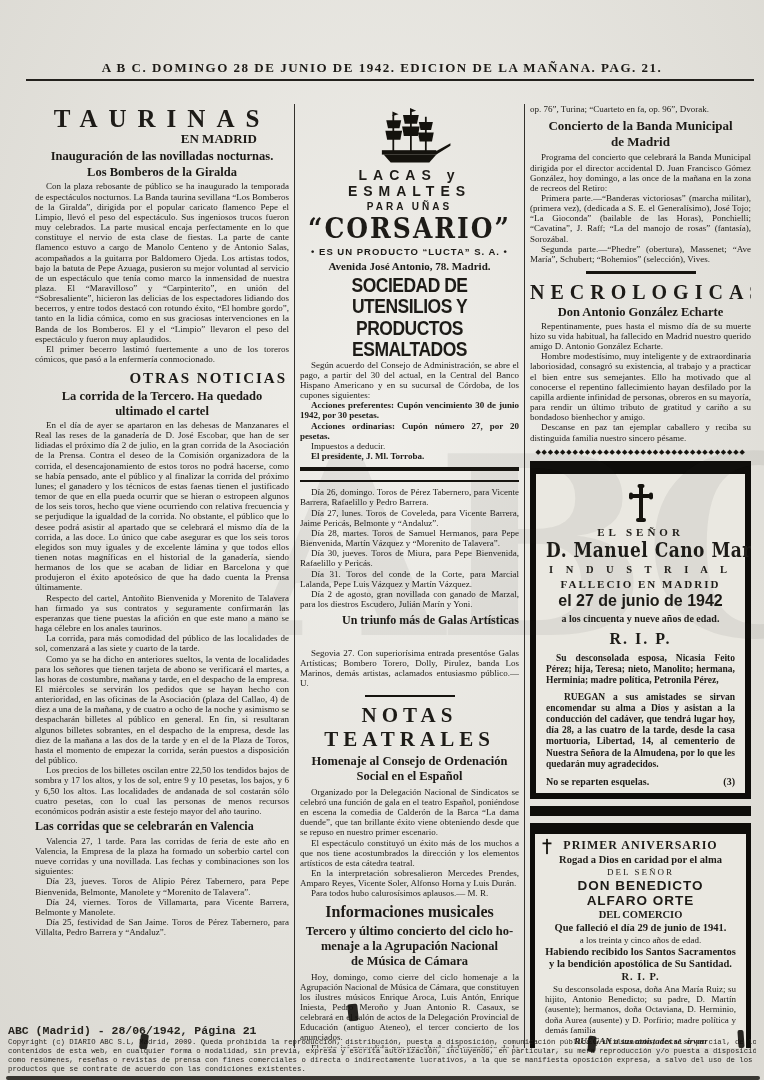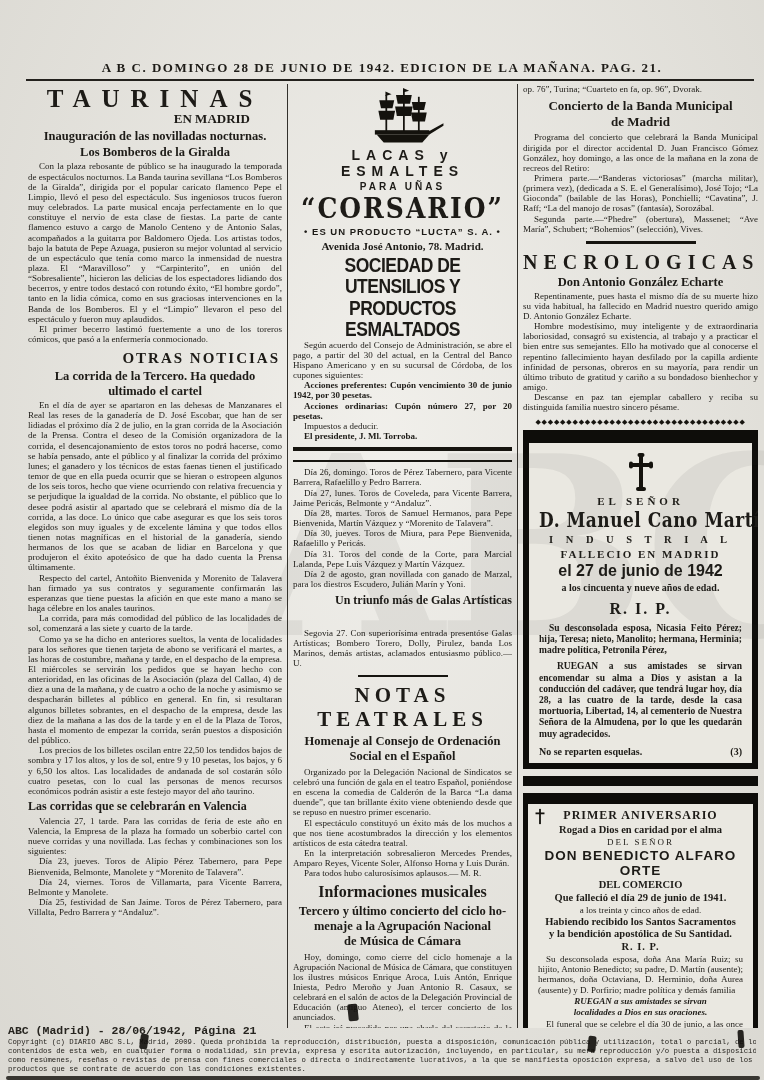--- a/index.html
+++ b/index.html
@@ -9,21 +9,21 @@
     background-image:radial-gradient(ellipse at 50% 40%, rgba(255,255,255,.35), rgba(0,0,0,.06) 95%);
     color:#1d1b17;}
   
   .masthead{position:absolute;top:60px;left:0;right:0;text-align:center;
     font-weight:bold;font-size:13px;letter-spacing:1.5px;}
   .masthead-rule{position:absolute;top:79px;left:26px;right:10px;height:2px;background:#23211d;}
   
   .watermark{position:absolute;top:400px;left:250px;font-family:"DejaVu Serif",serif;
     font-weight:bold;font-size:250px;color:rgba(40,40,40,0.07);letter-spacing:-8px;z-index:5;pointer-events:none;}
   
-  .cols{position:absolute;top:84px;left:0;right:0;height:944px;display:flex;padding:0 6px;overflow:hidden;}
+  .cols{position:absolute;top:104px;left:0;right:0;height:944px;display:flex;padding:0 13px;overflow:hidden;}
   .vrule{width:1px;background:#33312c;margin:0 5px;flex:none;}
   .col{overflow:hidden;font-size:9px;line-height:1.13;text-align:justify;}
   .col-left{width:254px;flex:none;padding-left:22px;}
   .col-mid{width:219px;flex:none;}
   .col-right{flex:1;}
   .p{margin:0;text-indent:11px;}
   .p0{margin:0;text-indent:0;}
   
   .taurinas{font-size:25px;font-weight:bold;letter-spacing:11px;text-align:center;line-height:1;margin:2px 0 0;}
   .enmadrid{font-weight:bold;font-size:13px;text-align:right;padding-right:32px;margin:1px 0 2px;}

